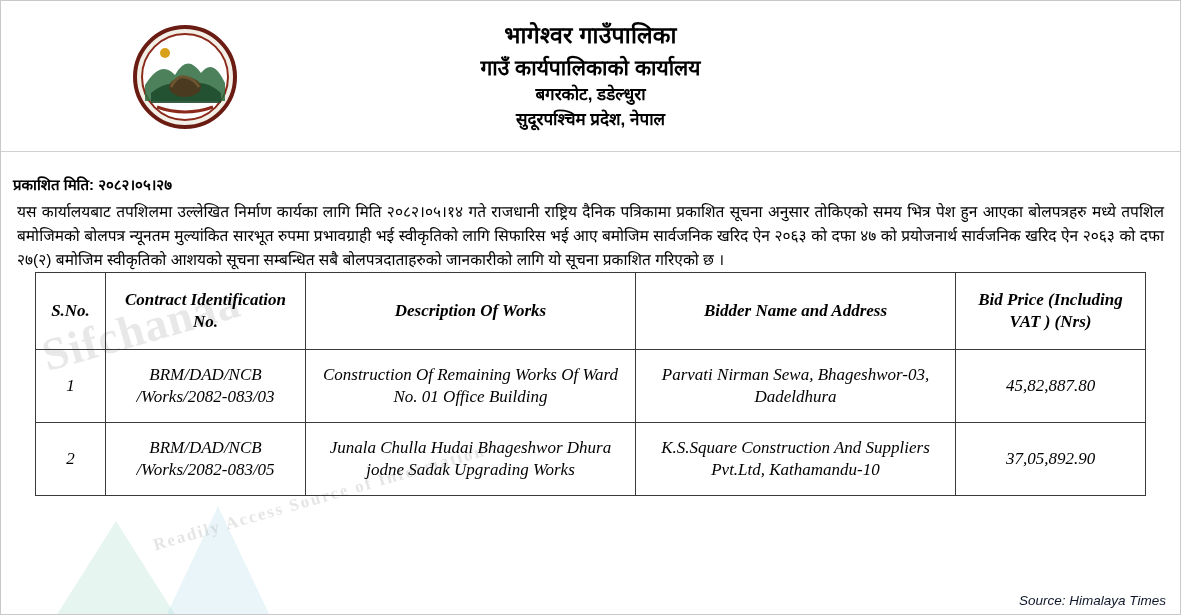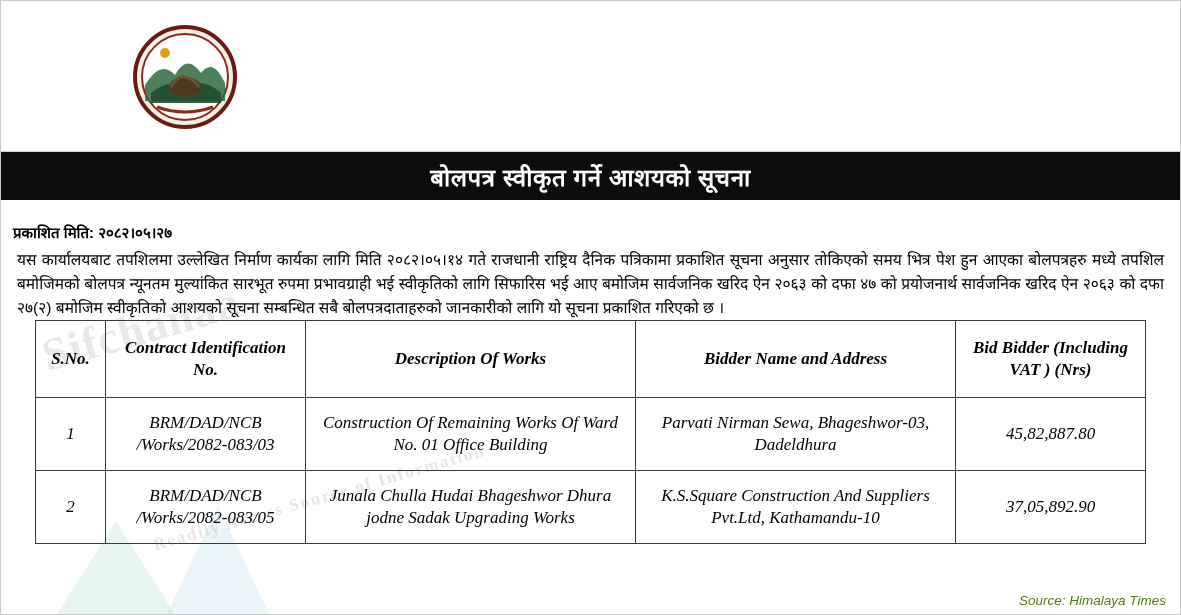--- a/index.html
+++ b/index.html
@@ -203,21 +203,21 @@
     position: relative;
     z-index: 4;
   }
   .source {
     position: absolute;
     right: 14px;
     bottom: 6px;
     font-family: "Liberation Sans", sans-serif;
     font-size: 13.5px;
     font-style: italic;
-    color: #4d7c0f;
+    color: #0f172a;
     z-index: 4;
   }
 </style>
 </head>
 <body>
 
 <div class="page">
 
   <div class="watermark">
     <div class="wm-shape"></div>
@@ -232,45 +232,48 @@
         <circle cx="54" cy="54" r="50" fill="#f2efe6" stroke="#6a1b12" stroke-width="4"></circle>
         <circle cx="54" cy="54" r="43" fill="#ffffff" stroke="#8b2a1a" stroke-width="2"></circle>
         <path d="M14 62 Q30 36 44 52 Q56 30 70 50 Q82 34 94 60 L94 78 L14 78 Z" fill="#2e6b3f" opacity="0.85"></path>
         <path d="M20 70 Q40 54 54 66 Q70 52 90 70 L90 80 L20 80 Z" fill="#1f4d2d" opacity="0.9"></path>
         <ellipse cx="54" cy="64" rx="16" ry="10" fill="#4a3a20"></ellipse>
         <path d="M40 64 q6 -12 14 -10 q10 2 14 10" fill="none" stroke="#6b5530" stroke-width="3"></path>
         <path d="M26 84 q28 10 56 0" fill="none" stroke="#8b2a1a" stroke-width="3"></path>
         <circle cx="34" cy="30" r="5" fill="#d9a11b"></circle>
       </svg>
     </div>
+    <div class="header-text">
+      <div class="org-name">भागेश्वर गाउँपालिका</div>
+      <div class="org-office">गाउँ कार्यपालिकाको कार्यालय</div>
+      <div class="org-addr">बगरकोट, डडेल्धुरा</div>
+      <div class="org-prov">सुदूरपश्चिम प्रदेश, नेपाल</div>
+    </div>
   </div>
 
-  <div class="title-bar">
-    <div class="t">बोलपत्र स्वीकृत गर्ने आशयको सूचना</div>
-  </div>
 
   <div class="body-wrap">
     <div class="pub-date">प्रकाशित मिति: २०८२।०५।२७</div>
     <div class="para">यस कार्यालयबाट तपशिलमा उल्लेखित निर्माण कार्यका लागि मिति २०८२।०५।१४ गते राजधानी राष्ट्रिय दैनिक पत्रिकामा प्रकाशित सूचना अनुसार तोकिएको समय भित्र पेश हुन आएका बोलपत्रहरु मध्ये तपशिल बमोजिमको बोलपत्र न्यूनतम मुल्यांकित सारभूत रुपमा प्रभावग्राही भई स्वीकृतिको लागि सिफारिस भई आए बमोजिम सार्वजनिक खरिद ऐन २०६३ को दफा ४७ को प्रयोजनार्थ सार्वजनिक खरिद ऐन २०६३ को दफा २७(२) बमोजिम स्वीकृतिको आशयको सूचना सम्बन्धित सबै बोलपत्रदाताहरुको जानकारीको लागि यो सूचना प्रकाशित गरिएको छ ।</div>
 
     <table class="notice">
       <colgroup>
         <col class="c0">
           <col class="c1">
           <col class="c2">
           <col class="c3">
           <col class="c4">
       </colgroup>
       <thead>
         <tr>
           <th>S.No.</th>
           <th>Contract Identification No.</th>
           <th>Description Of Works</th>
           <th>Bidder Name and Address</th>
-          <th>Bid Bidder (Including VAT ) (Nrs)</th>
+          <th>Bid Price (Including VAT ) (Nrs)</th>
         </tr>
       </thead>
       <tbody>
         <tr>
           <td>1</td>
           <td>BRM/DAD/NCB /Works/2082-083/03</td>
           <td>Construction Of Remaining Works Of Ward No. 01 Office Building</td>
           <td>Parvati Nirman Sewa, Bhageshwor-03, Dadeldhura</td>
           <td>45,82,887.80</td>
         </tr>

